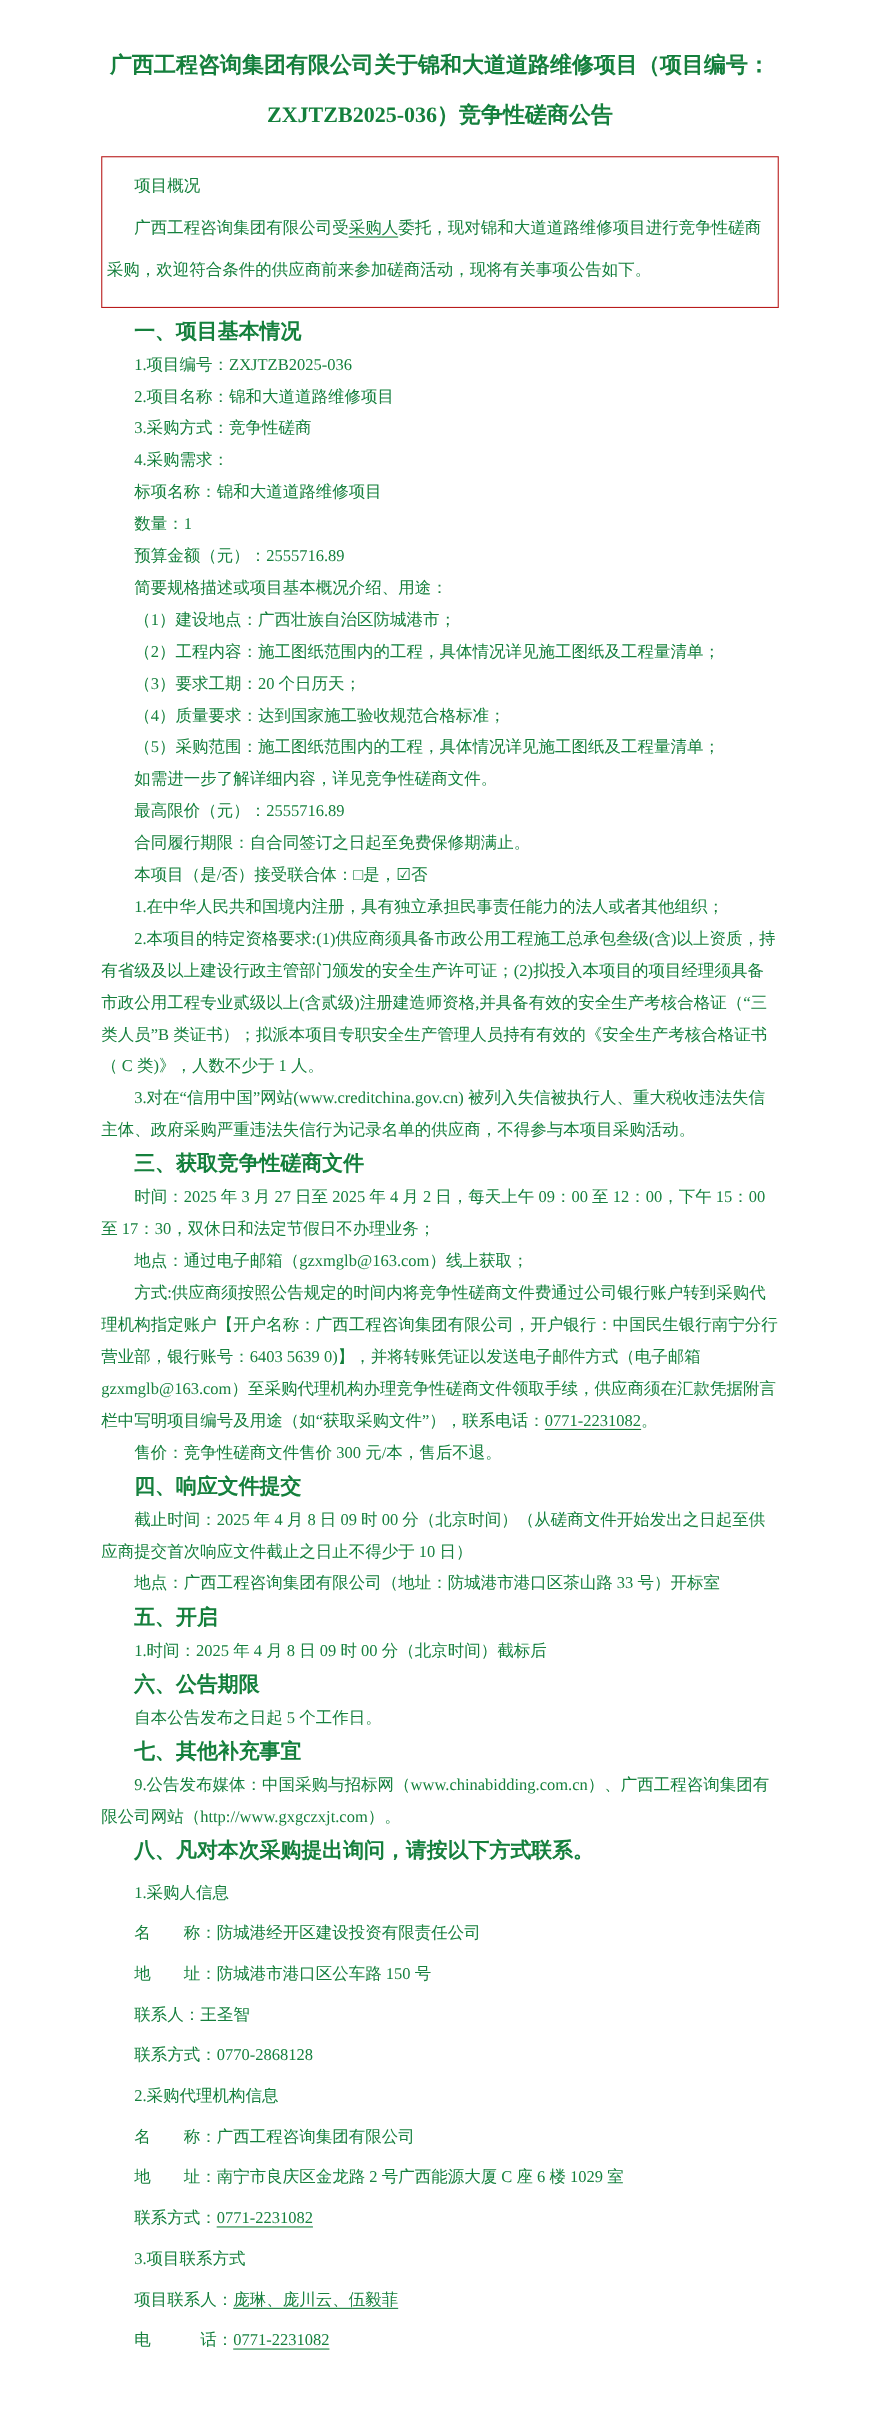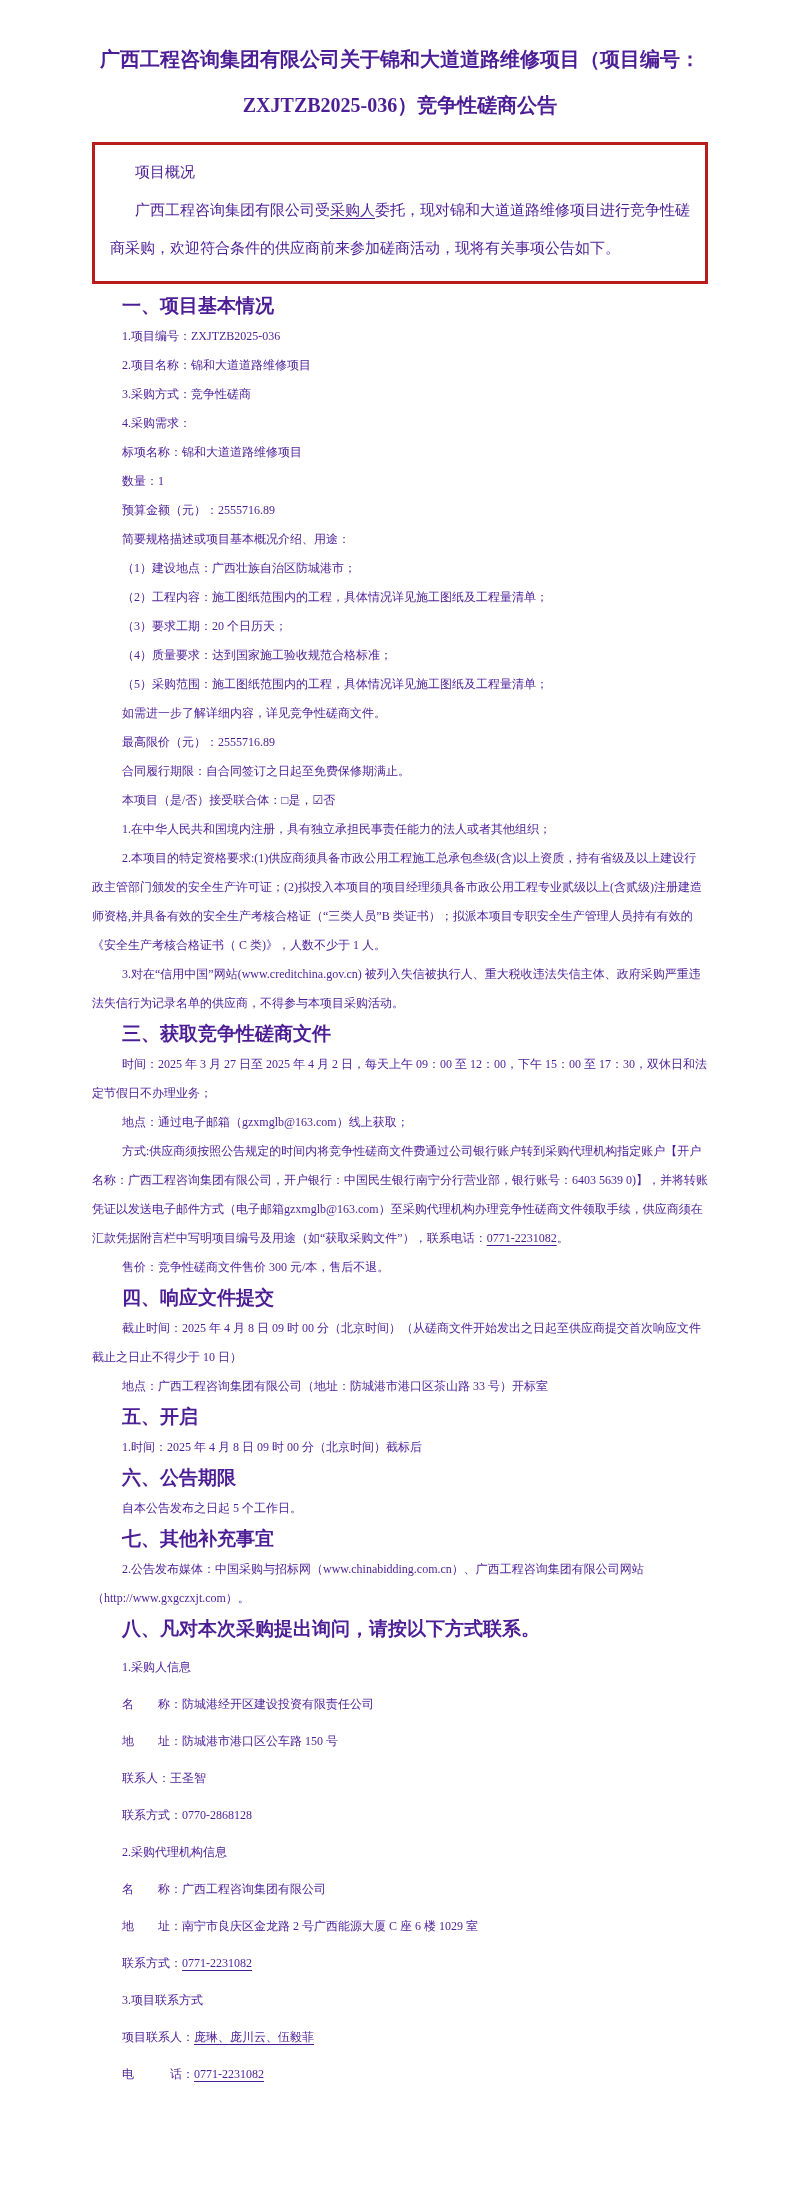--- a/index.html
+++ b/index.html
@@ -3,55 +3,55 @@
 <meta charset="utf-8">
 <style>
   html,body{margin:0;padding:0;background:#ffffff;}
   .page{
     position:relative;
     width:800px;height:2192px;
     margin:0 auto;
     box-sizing:border-box;
     padding:36px 92px 30px 92px;
     background:#ffffff;
-    color:#4c1d95;
+    color:#15803d;
     font-family:"Liberation Serif","DejaVu Serif",serif;
     font-size:15px;
     overflow:hidden;
   }
   h1.doc-title{
     margin:0 0 14px 0;
     font-size:20px;
     font-weight:bold;
     text-align:center;
     line-height:46px;
   }
   .overview-box{
-    border:3px solid #b91c1c;
+    border:1px solid #b91c1c;
     margin:14px 0 6px 0;
-    padding:8px 8px 14px 15px;
+    padding:8px 8px 14px 4px;
   }
   .overview-box p{
     margin:0;
     text-indent:25px;
     line-height:38px;
     font-size:15px;
   }
   h2.sec-h{
     margin:0;
     font-size:19px;
     font-weight:bold;
     line-height:32px;
     text-indent:30px;
   }
   p.body{
     margin:0;
     line-height:29px;
     text-indent:30px;
-    font-size:12px;
+    font-size:15px;
   }
   section.sec{margin:0;}
   section.sec.contact p.body{margin-top:8px;}
   .ul{text-decoration:underline;text-underline-offset:3px;}
 </style>
 </head>
 <body>
 
 <div class="page">
   <h1 class="doc-title"><span>广西工程咨询集团有限公司关于锦和大道道路维修项目（项目编号：</span><br><span>ZXJTZB2025-036）竞争性磋商公告</span></h1>
@@ -102,21 +102,21 @@
       <section class="sec">
         <h2 class="sec-h">五、开启</h2>
         <p class="body"><span>1.时间：2025 年 4 月 8 日 09 时 00 分（北京时间）截标后</span></p>
       </section>
       <section class="sec">
         <h2 class="sec-h">六、公告期限</h2>
         <p class="body"><span>自本公告发布之日起 5 个工作日。</span></p>
       </section>
       <section class="sec">
         <h2 class="sec-h">七、其他补充事宜</h2>
-        <p class="body"><span>2.公告发布媒体：中国采购与招标网（www.chinabidding.com.cn）、广西工程咨询集团有限公司网站（http://www.gxgczxjt.com）。</span></p>
+        <p class="body"><span>9.公告发布媒体：中国采购与招标网（www.chinabidding.com.cn）、广西工程咨询集团有限公司网站（http://www.gxgczxjt.com）。</span></p>
       </section>
       <section class="sec contact">
         <h2 class="sec-h">八、凡对本次采购提出询问，请按以下方式联系。</h2>
         <p class="body"><span>1.采购人信息</span></p>
         <p class="body"><span>名　　称：防城港经开区建设投资有限责任公司</span></p>
         <p class="body"><span>地　　址：防城港市港口区公车路 150 号</span></p>
         <p class="body"><span>联系人：王圣智</span></p>
         <p class="body"><span>联系方式：0770-2868128</span></p>
         <p class="body"><span>2.采购代理机构信息</span></p>
         <p class="body"><span>名　　称：广西工程咨询集团有限公司</span></p>

